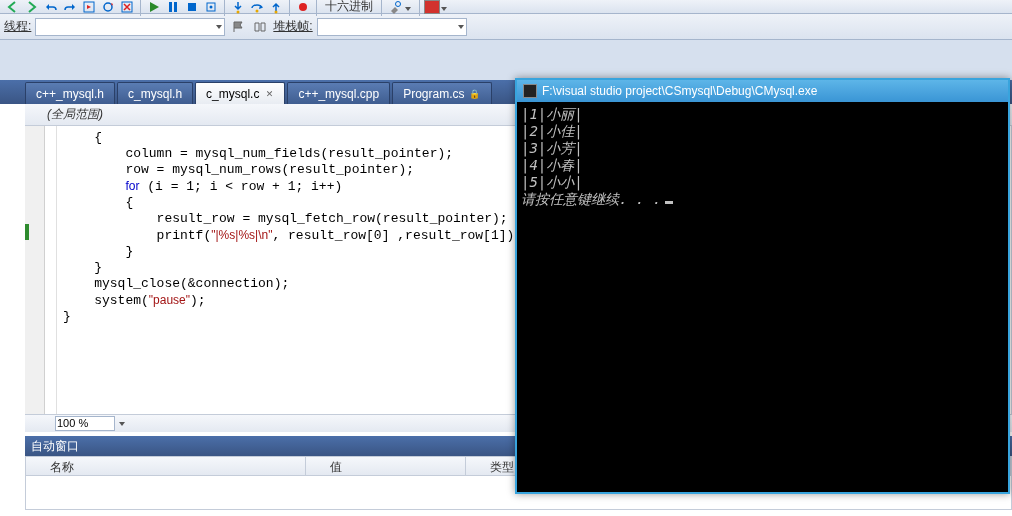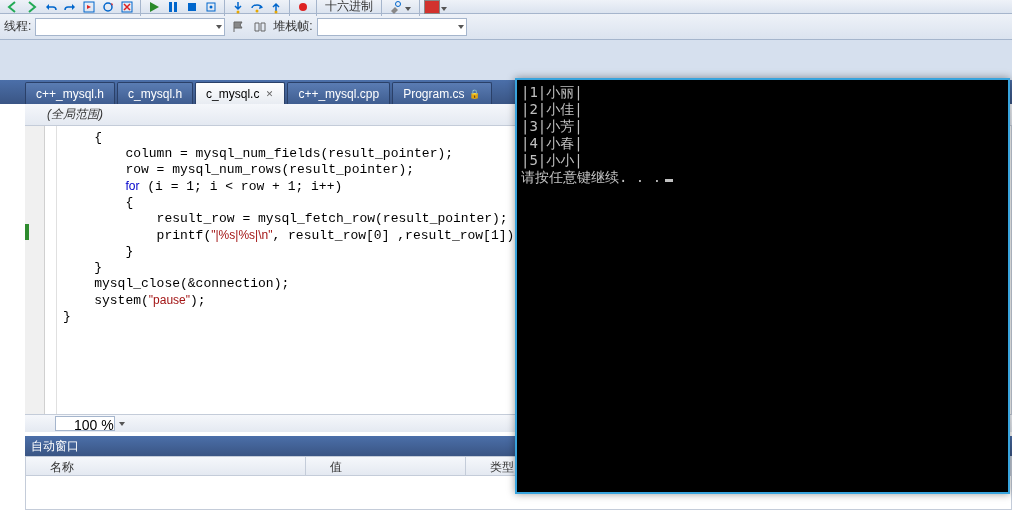--- a/index.html
+++ b/index.html
@@ -8,21 +8,21 @@
 
 .toolbar { height:14px; background:linear-gradient(#eef2f8,#dbe3ef); border-bottom:1px solid #a5b5cc; display:flex; align-items:center; padding:0 4px; gap:1px; }
 .tb-ico { width:18px; height:18px; display:flex; align-items:center; justify-content:center; cursor:pointer; border:1px solid transparent; border-radius:2px; }
 .tb-sep { width:1px; height:18px; background:#a5b5cc; margin:0 3px; }
 .tb-text { padding:0 4px; color:#333; cursor:pointer; }
 .tb-drop { width:10px; color:#333; cursor:pointer; }
 .tb-color { width:16px; height:14px; background:#d2322d; border:1px solid #888; cursor:pointer; }
 
 
 .bar2 { height:26px; background:linear-gradient(#eef2f8,#dbe3ef); border-bottom:1px solid #a5b5cc; display:flex; align-items:center; padding:0 4px; gap:4px; }
-.bar2-lab { color:#333; }
+.bar2-lab { color:#333;text-decoration:underline; }
 .bar2-dd { height:18px; width:190px; background:#fff; border:1px solid #a5b5cc; cursor:pointer; display:flex; align-items:center; justify-content:flex-end; padding-right:2px; }
 .bar2-dd2 { width:150px; }
 
 
 .gap { height:40px; background:#d6e0ee; }
 
 
 .tabstrip { height:24px; background:linear-gradient(#4b6fa9,#3a5584); display:flex; align-items:flex-end; padding-left:25px; }
 .tab { height:22px; padding:0 10px; color:#fff; background:linear-gradient(#5a7cb3,#3f5d90); border:1px solid #2a4068; border-bottom:none; margin-right:2px; display:flex; align-items:center; gap:5px; cursor:pointer; border-radius:2px 2px 0 0; }
 .tab.active { background:linear-gradient(#fefefe,#e8ecf2); color:#000; }
@@ -38,33 +38,33 @@
 .edwrap { display:flex; height:288px; margin-left:25px; border-right:1px solid #c4ccd9; }
 .margin { width:20px; background:#f0f0f0; border-right:1px solid #d0d0d0; position:relative; }
 .margin .green { position:absolute; left:0; top:98px; width:4px; height:16px; background:#2e8b2e; }
 .outline { width:12px; background:#fff; border-right:1px solid #e0e0e0; }
 .code { flex:1; background:#fff; font-family:Consolas,"Courier New",monospace; font-size:13px; padding:4px 0 0 6px; white-space:pre; line-height:16px; color:#000; overflow:hidden; }
 .kw { color:#0000cc; }
 .str { color:#a31515; }
 
 
 .zoombar { height:18px; background:linear-gradient(#f5f7fb,#e4e9f1); border-top:1px solid #c4ccd9; display:flex; align-items:center; padding-left:30px; gap:4px; margin-left:25px; }
-.zoom-dd { width:60px; height:15px; border:1px solid #a5b5cc; background:#fff; font-size:14px; padding-left:18px; cursor:pointer; }
+.zoom-dd { width:60px; height:15px; border:1px solid #a5b5cc; background:#fff; font-size:11px; padding-left:1px; cursor:pointer; }
 
 
 .panel-head { height:20px; background:linear-gradient(#4b6fa9,#3a5584); color:#fff; padding:2px 6px; margin-top:4px; margin-left:25px; }
 .grid-head { height:20px; background:linear-gradient(#f5f7fb,#e4e9f1); border:1px solid #c4ccd9; display:flex; margin-left:25px; }
 .grid-head div { border-right:1px solid #c4ccd9; padding:2px 24px; color:#333; }
 .grid-body { height:34px; background:#fff; border:1px solid #c4ccd9; border-top:none; margin-left:25px; }
 
 
 .console { position:absolute; left:515px; top:78px; width:495px; height:416px; border:2px solid #38a4dd; background:#000; box-shadow:0 0 8px rgba(0,0,0,.4); }
 .con-title { height:22px; background:linear-gradient(#5db5e8,#3a95d5); display:flex; align-items:center; padding:0 6px; gap:5px; color:#fff; font-size:11px; }
 .con-ico { width:14px; height:14px; background:#222; border:1px solid #888; }
-.con-body { padding:4px 4px; font-family:"NSimSun",SimSun,monospace; font-size:14px; line-height:17px; color:#c0c0c0; white-space:pre; }
+.con-body { padding:4px 4px; font-family:"NSimSun",SimSun,monospace; font-size:14px; line-height:17px; color:#c0c0c0; white-space:pre;font-style:italic; }
 .cursor { display:inline-block; width:8px; height:3px; background:#c0c0c0; vertical-align:baseline; margin-left:4px; }
 
 .arrow-down { display:inline-block; width:0; height:0; border-left:3px solid transparent; border-right:3px solid transparent; border-top:4px solid #555; }
 svg { display:block; }
 </style>
 </head>
 <body>
 
 <div class="toolbar">
   <div class="tb-ico">
@@ -244,19 +244,23 @@
 
 <div class="panel-head">自动窗口</div>
 <div class="grid-head">
   <div style="width:280px">名称</div>
   <div style="width:160px">值</div>
   <div style="flex:1">类型</div>
 </div>
 <div class="grid-body"></div>
 
 <div class="console">
+  <div class="con-title">
+    <div class="con-ico"></div>
+    <span>F:\visual studio project\CSmysql\Debug\CMysql.exe</span>
+  </div>
   <div class="con-body" id="conbody">|1|小丽|
 |2|小佳|
 |3|小芳|
 |4|小春|
 |5|小小|
 请按任意键继续. . .<span class="cursor"></span></div>
 </div>
 
 </body></html>

